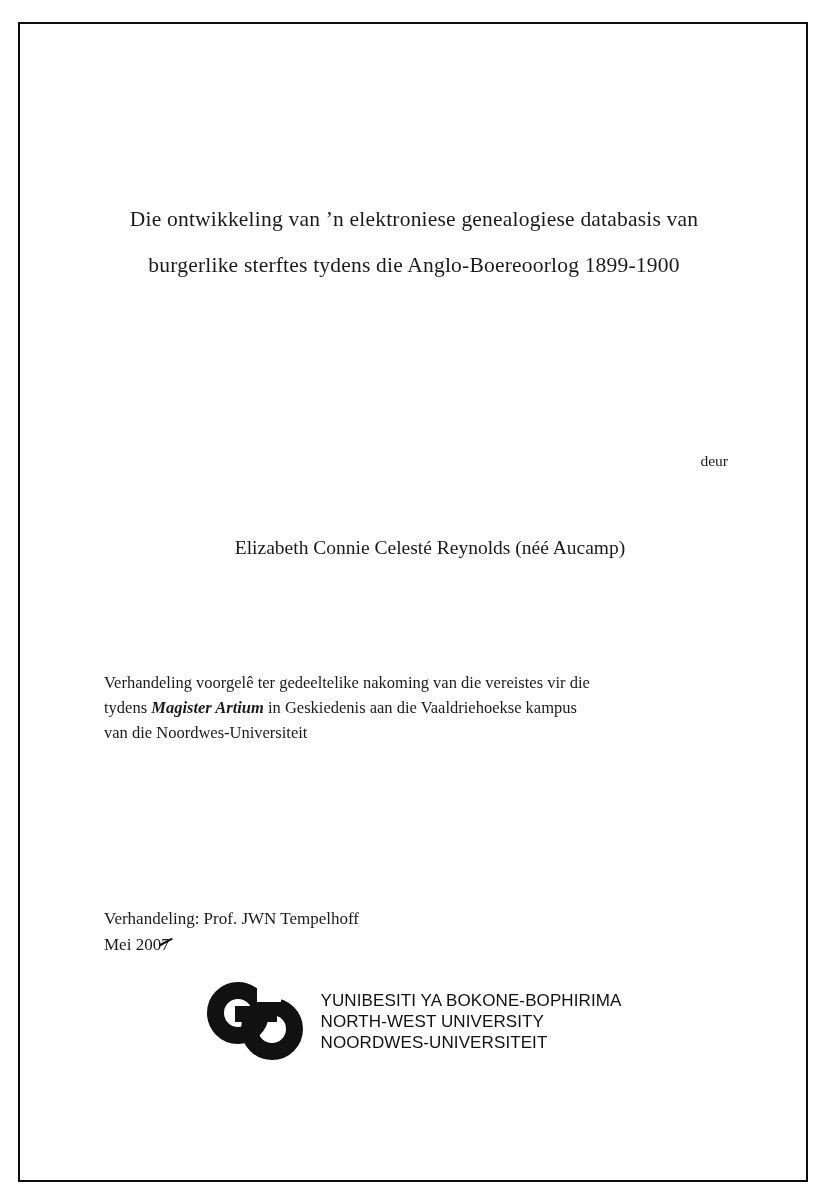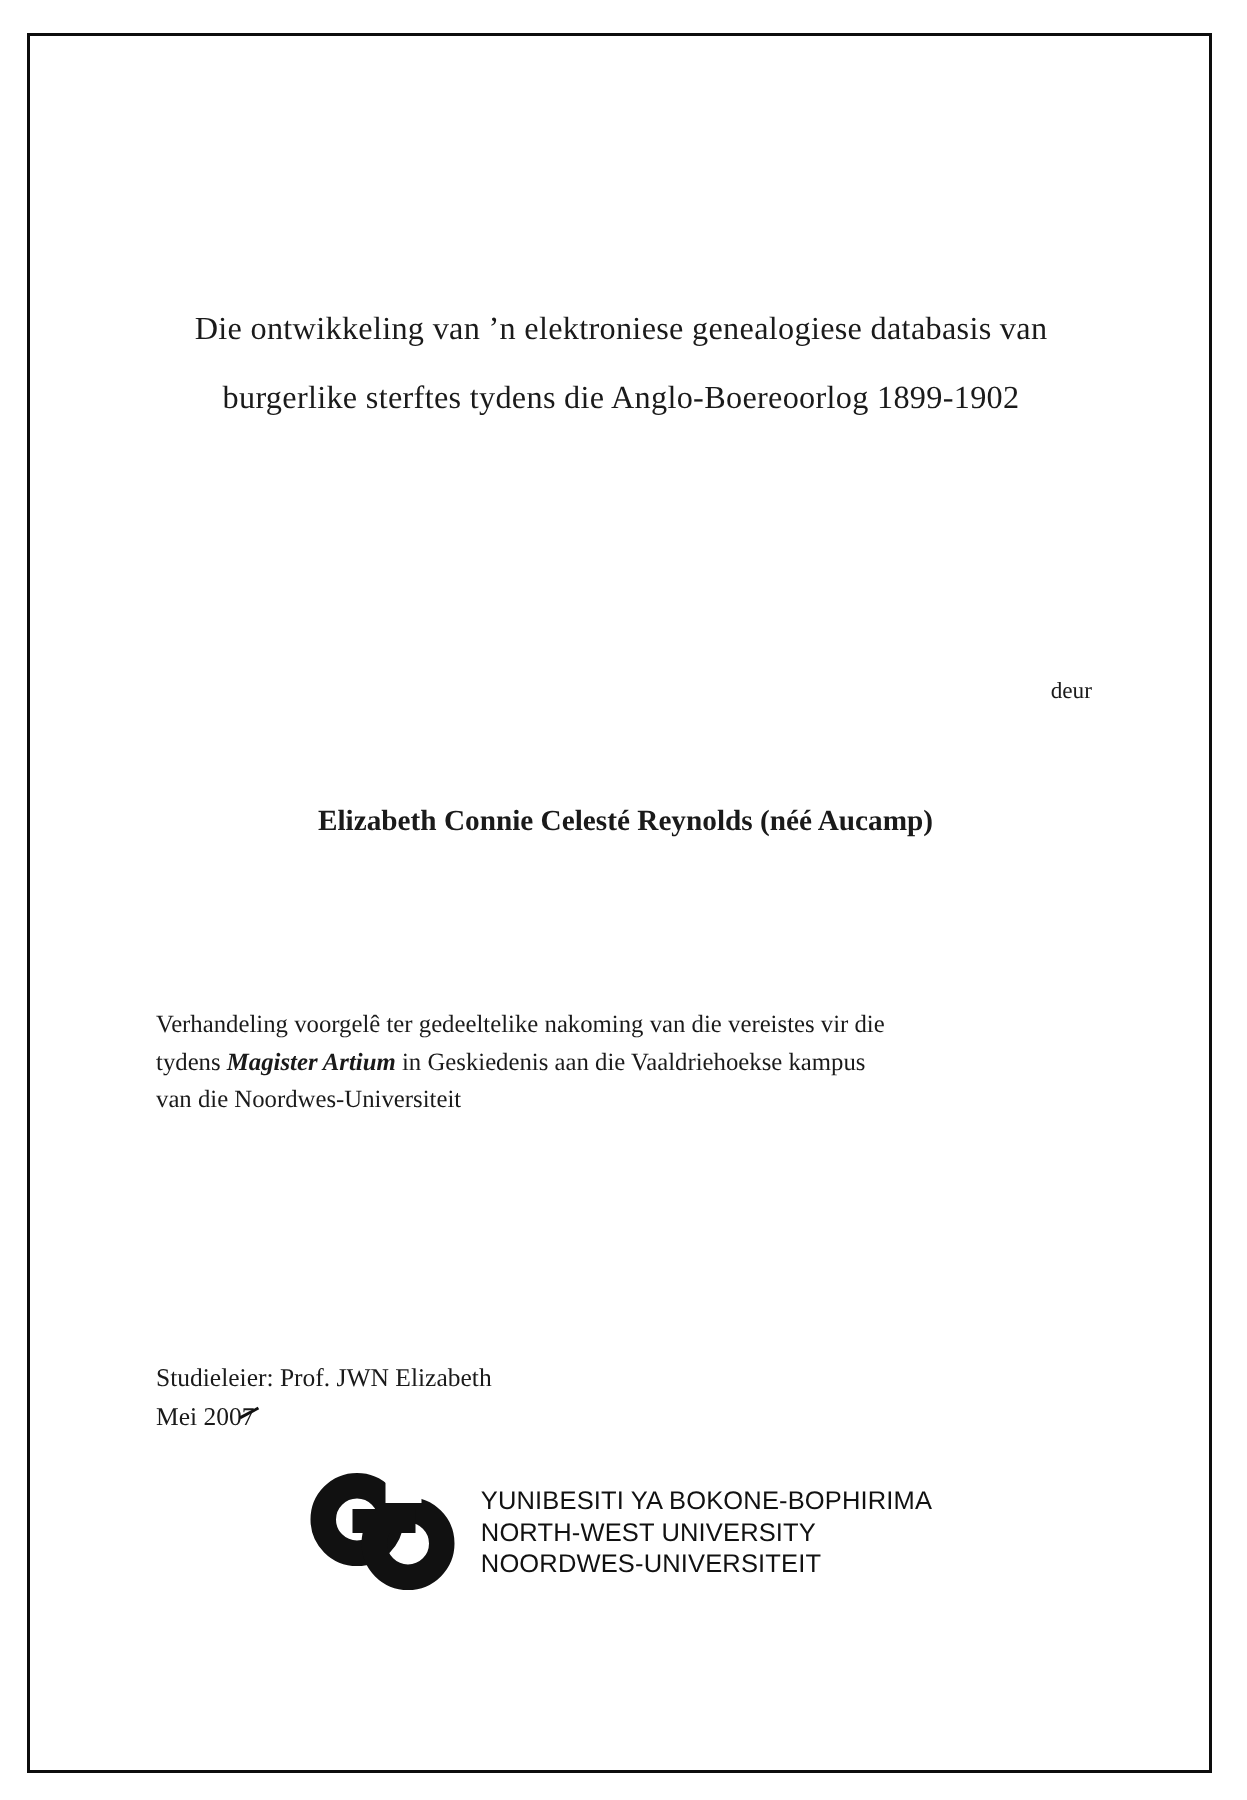--- a/index.html
+++ b/index.html
@@ -54,25 +54,24 @@
     position: absolute;
     top: 430px;
     left: 0;
     width: 628px;
     text-align: right;
     font-size: 15.5px;
   }
   .author {
     position: absolute;
     top: 515px;
-    left: 3px;
+    left: 16px;
     width: 628px;
     text-align: center;
     font-size: 19.5px;
-    font-weight: bold;
   }
   .abstract {
     position: absolute;
     top: 648px;
     left: 4px;
     width: 622px;
     font-size: 16.5px;
     line-height: 25px;
   }
   .abstract p {
@@ -174,35 +173,35 @@
 </head>
 <body>
 
 <div class="page">
   <div class="scan-border"></div>
 
   <div class="content">
 
     <div class="title-block">
       <div class="title-line">Die ontwikkeling van ’n elektroniese genealogiese databasis van</div>
-      <div class="title-line">burgerlike sterftes tydens die Anglo-Boereoorlog 1899-1902</div>
+      <div class="title-line">burgerlike sterftes tydens die Anglo-Boereoorlog 1899-1900</div>
     </div>
 
     <div class="deur">deur</div>
 
     <div class="author">Elizabeth Connie Celesté Reynolds (néé Aucamp)</div>
 
     <div class="abstract">
       <p class="just">Verhandeling voorgelê ter gedeeltelike nakoming van die vereistes vir die</p>
       <p><span>tydens </span><em>Magister Artium</em><span> in Geskiedenis aan die Vaaldriehoekse kampus</span></p>
       <p>van die Noordwes-Universiteit</p>
     </div>
 
     <div class="supervisor">
-      <div>Studieleier: Prof. JWN Elizabeth</div>
+      <div>Verhandeling: Prof. JWN Tempelhoff</div>
       <div class="date"><span>Mei 2007</span><span class="strike"></span></div>
     </div>
 
     <div class="logo-block">
       <div class="logo-mark">
         <div class="ring-left"></div>
         <div class="ring-right"></div>
         <div class="bar"></div>
         <div class="notch"></div>
       </div>

